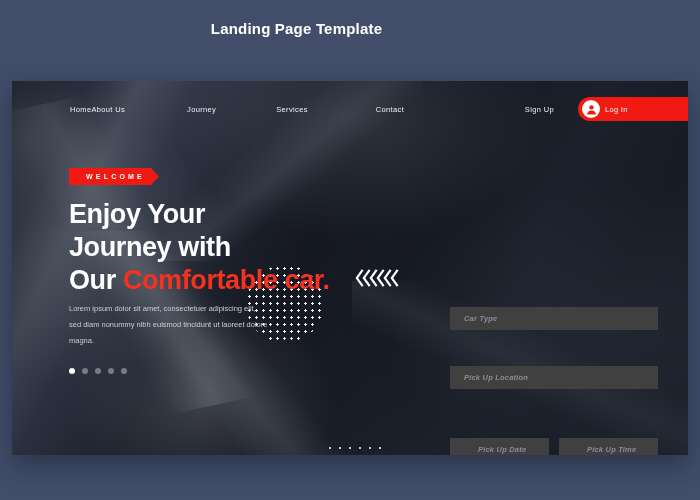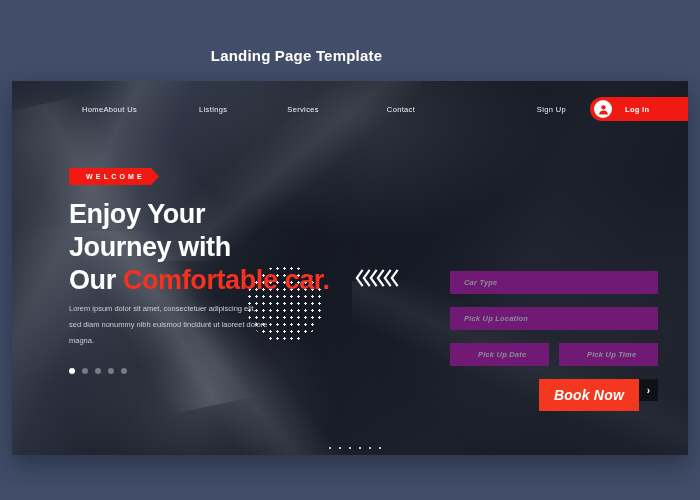--- a/index.html
+++ b/index.html
@@ -12,21 +12,21 @@
 
   body {
     background: #414d69;
     font-family: "Liberation Sans", sans-serif;
     position: relative;
   }
 
   
   .page-title {
     position: absolute;
-    top: 47px;
+    top: 20px;
     left: 0;
     width: 593px;
     text-align: center;
     color: #ffffff;
     font-size: 15px;
     font-weight: bold;
     letter-spacing: 0.2px;
   }
 
   
@@ -85,21 +85,21 @@
   }
   .hero-shade {
     position: absolute;
     inset: 0;
     background: linear-gradient(100deg, rgba(16,20,30,0.58) 0%, rgba(16,20,30,0.30) 34%, rgba(16,20,30,0.52) 68%, rgba(16,20,30,0.62) 100%);
   }
 
   
   .nav {
     position: absolute;
-    left: 12px; top: 0;
+    left: 0; top: 0;
     width: 676px;
     height: 56px;
     display: flex;
     align-items: center;
     z-index: 6;
   }
   .nav-links { display: flex; align-items: center; }
   .nav-link {
     color: #f0f1f4;
     font-size: 7.5px;
@@ -145,22 +145,21 @@
     display: flex;
     align-items: center;
     justify-content: center;
     flex: none;
   }
   .login-avatar svg { display: block; }
   .login-label {
     color: #ffffff;
     font-size: 7.5px;
     letter-spacing: 0.3px;
-    margin-left: 13px;
-    font-weight: bold;
+    margin-left: 5px;
   }
 
   
   .left-col {
     position: absolute;
     left: 57px;
     top: 84px;
     width: 330px;
     z-index: 5;
   }
@@ -248,27 +247,28 @@
 
   
   .form {
     position: absolute;
     left: 438px;
     top: 190px;
     width: 208px;
     z-index: 5;
   }
   .field {
-    background: #701a75;
+    background: #404040;
     height: 23px;
     display: flex;
     align-items: center;
     padding-left: 14px;
     margin-bottom: 13px;
     cursor: text;
+    margin-top: 36px;
   }
   .field span {
     color: #8a8d96;
     font-size: 7.5px;
     font-style: italic;
     font-weight: bold;
     letter-spacing: 0.2px;
   }
   .field-row {
     display: flex;
@@ -325,21 +325,21 @@
   <div class="hero-streak-a"></div>
   <div class="hero-streak-b"></div>
   <div class="hero-streak-c"></div>
   <div class="hero-streak-d"></div>
   <div class="hero-shade"></div>
 
   <div class="nav">
     <div class="nav-links">
       <div class="nav-link n0">Home</div>
       <div class="nav-link n1">About Us</div>
-      <div class="nav-link n2">Listings</div>
+      <div class="nav-link n2">Journey</div>
       <div class="nav-link n3">Services</div>
       <div class="nav-link n4">Contact</div>
     </div>
 
     <div class="nav-right">
       <div class="signup">Sign Up</div>
       <div class="login-btn">
         <div class="login-avatar">
           <svg width="13" height="13" viewBox="0 0 24 24" aria-hidden="true">
             <circle cx="12" cy="8" r="4" fill="#f01a12"></circle>

